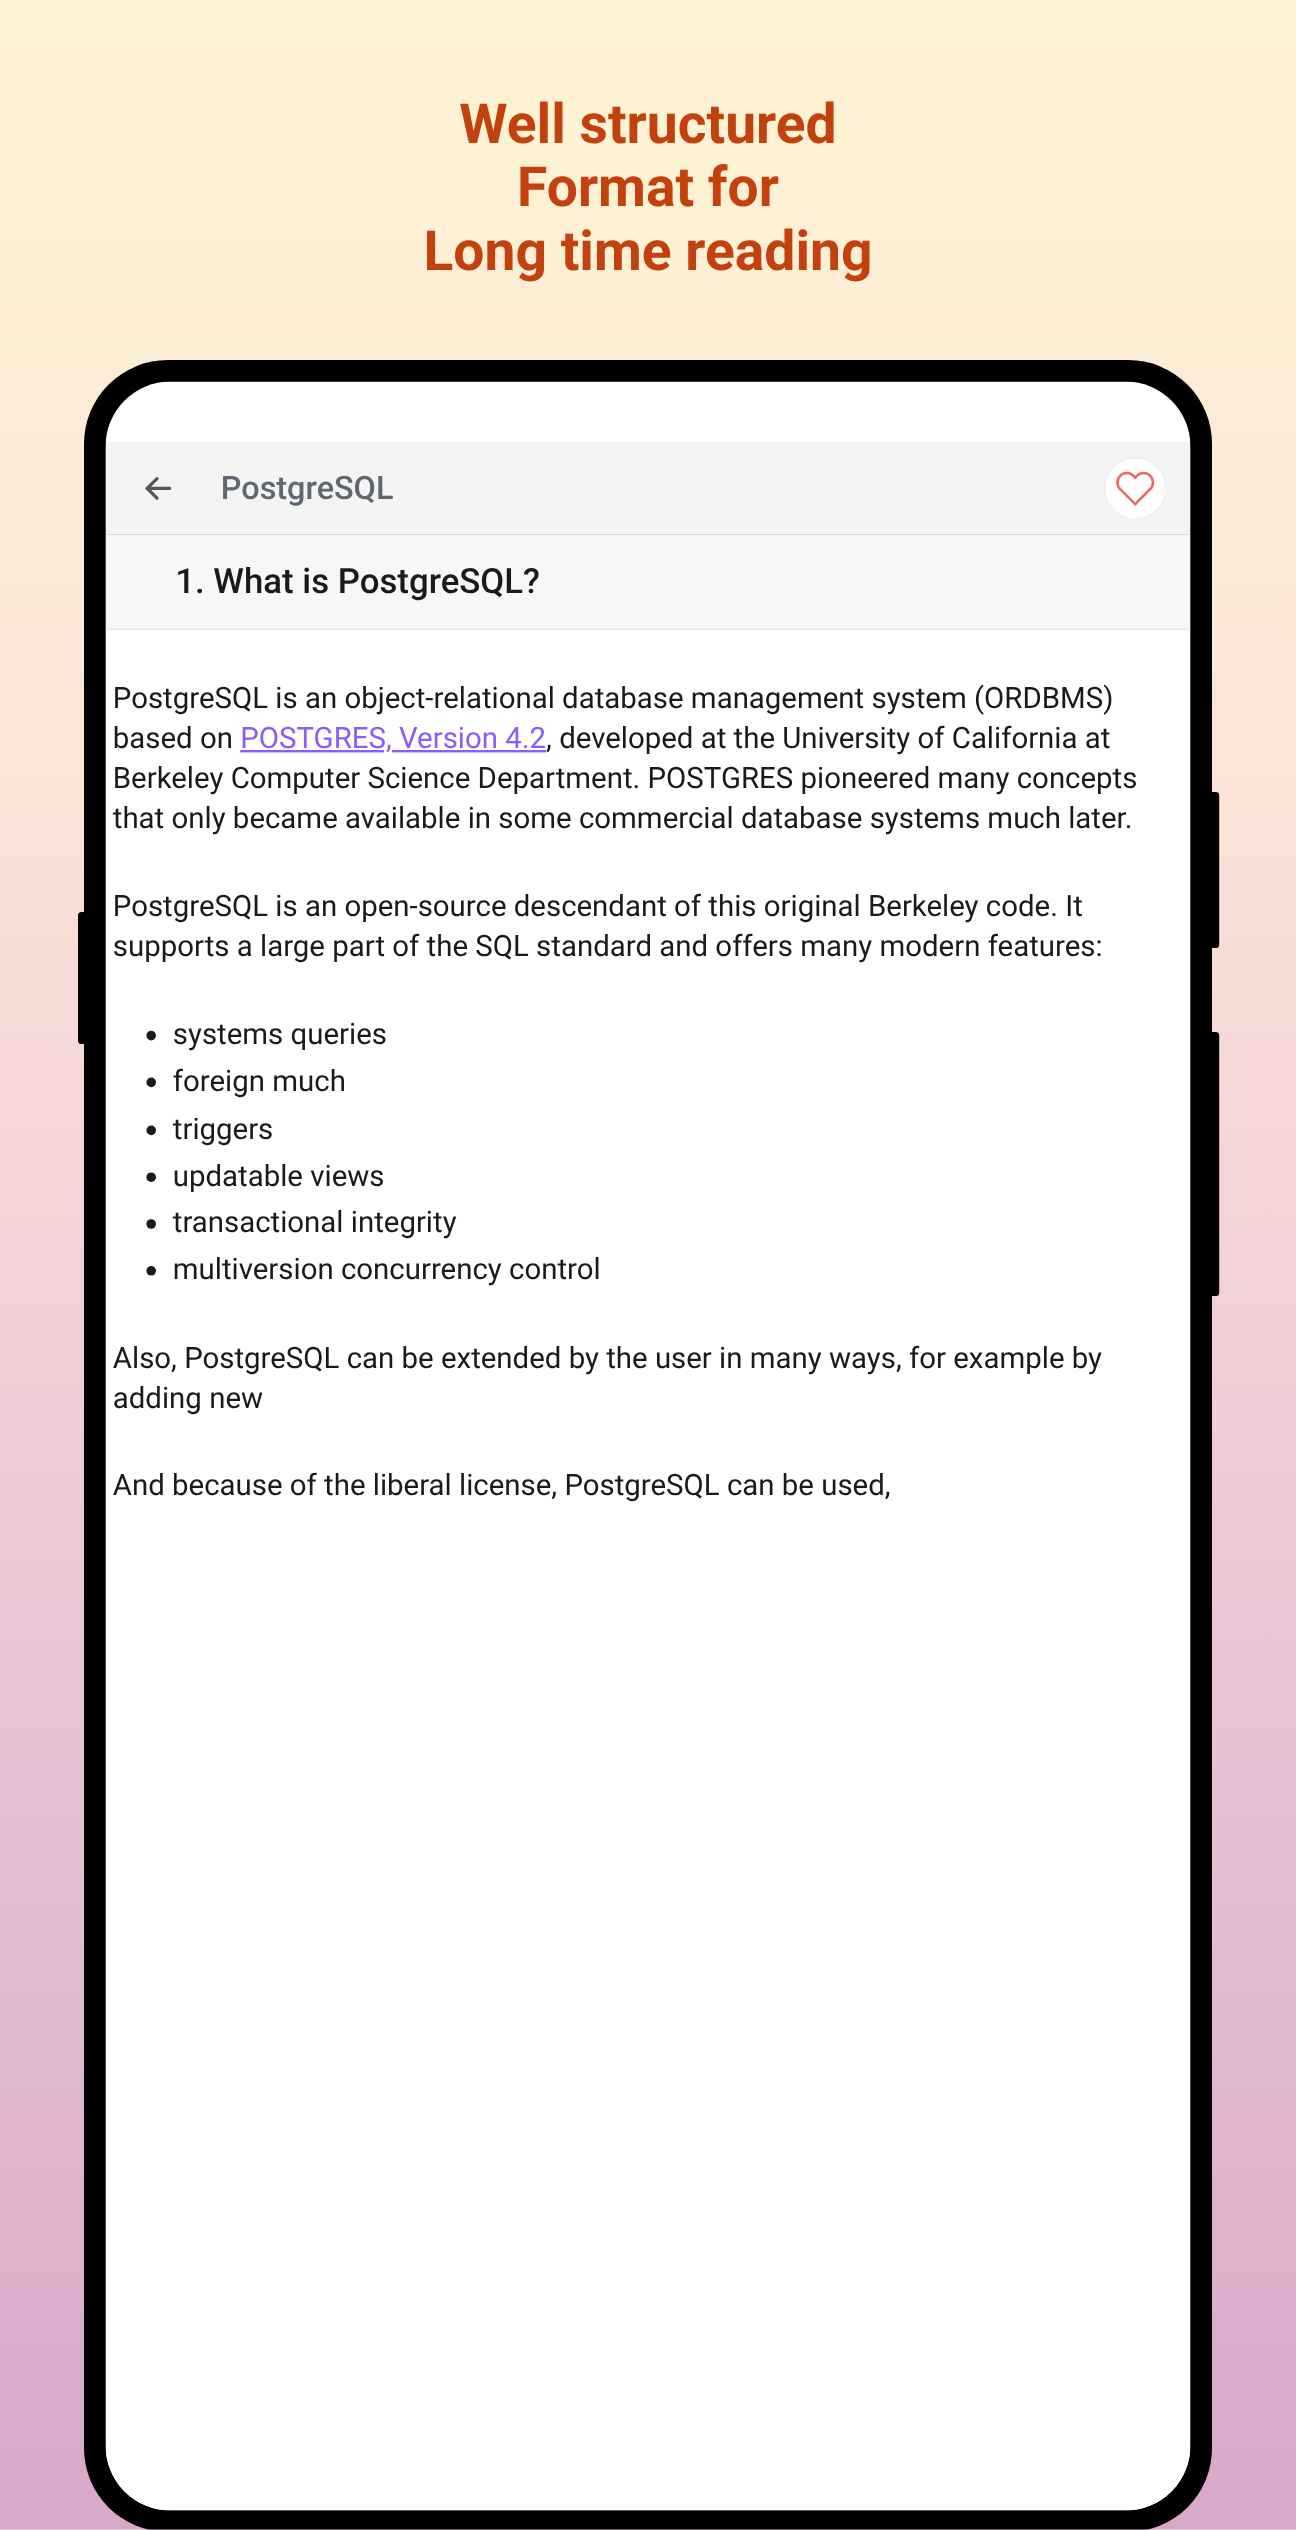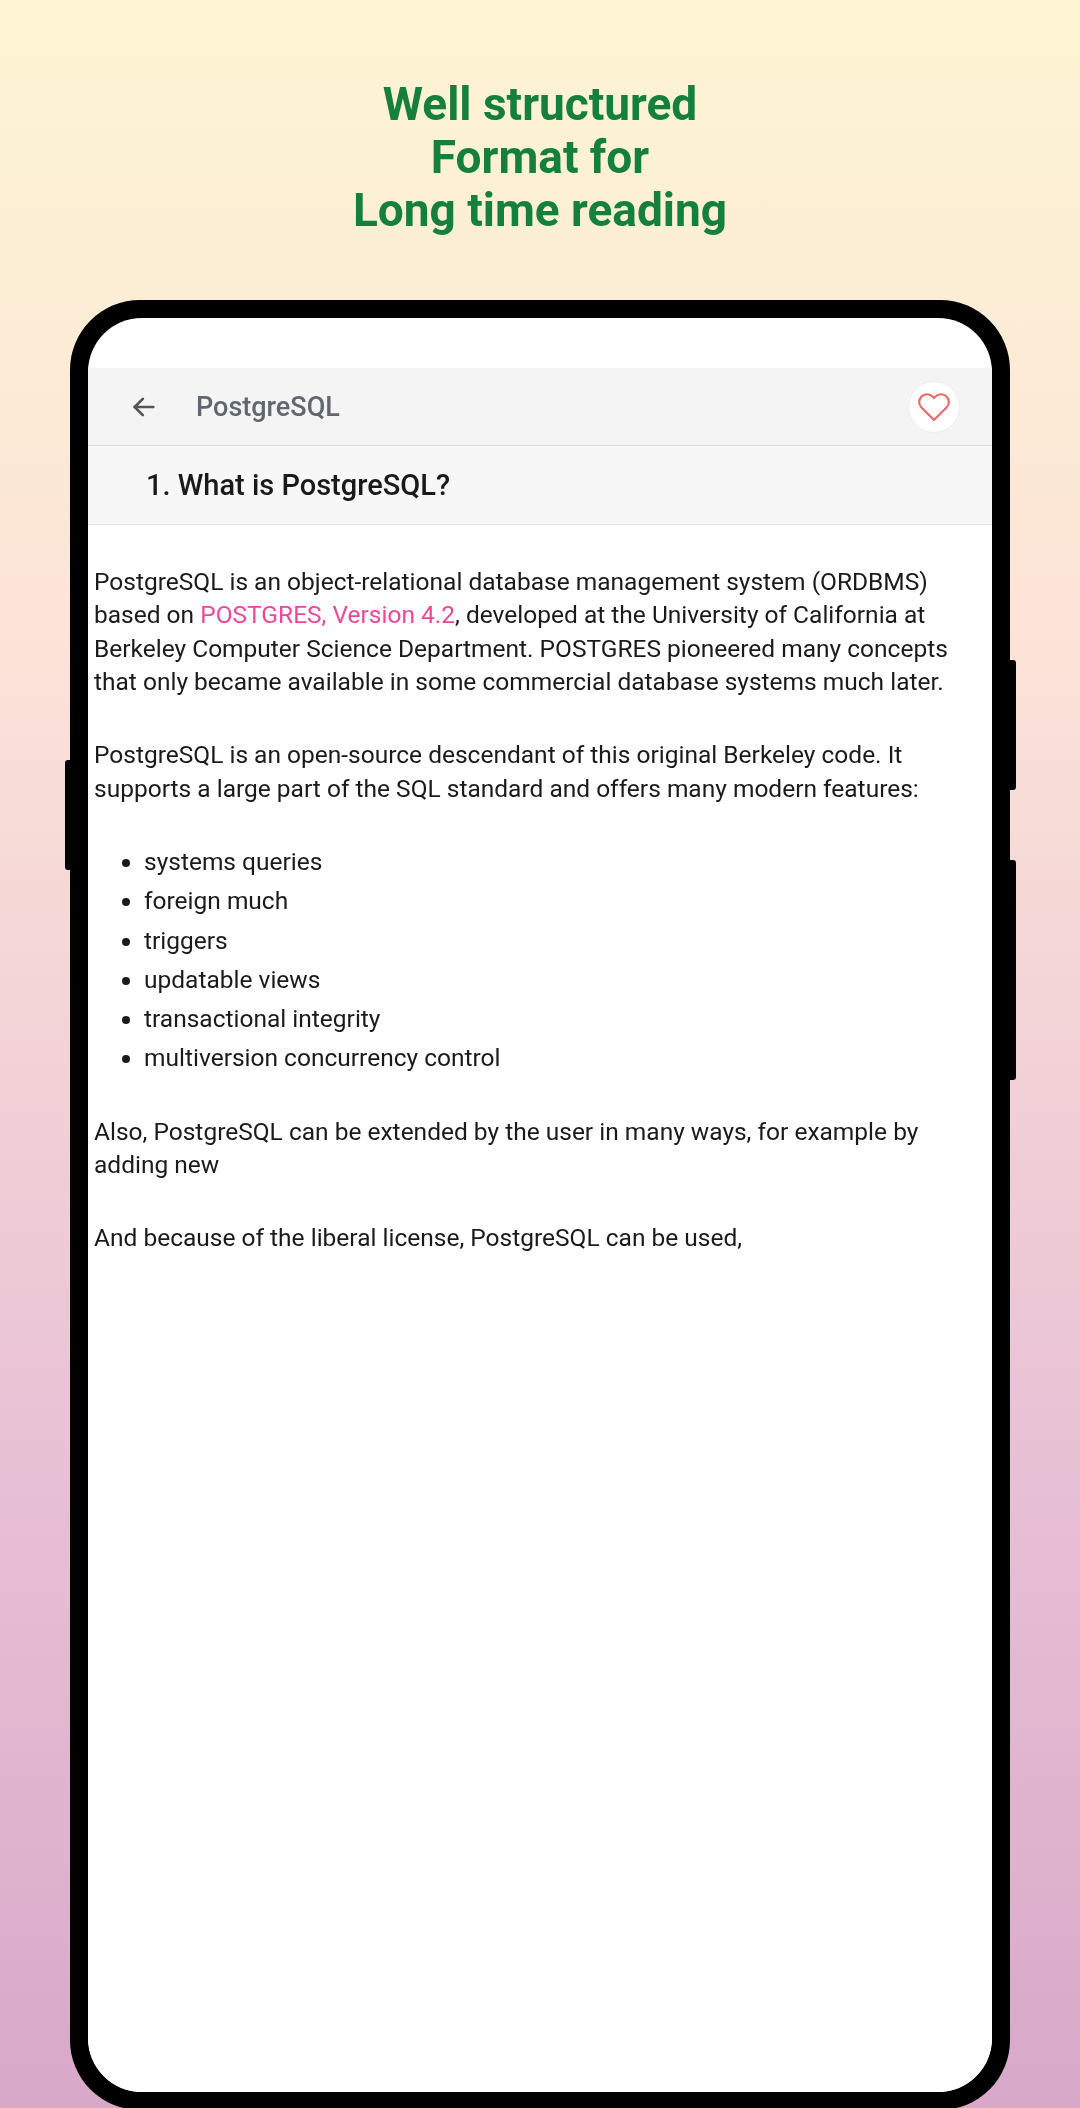--- a/index.html
+++ b/index.html
@@ -12,21 +12,21 @@
       position: relative;
     }
     .hero-text {
       text-align: center;
       padding-top: 78px;
       padding-bottom: 50px;
     }
     .hero-line {
       font-size: 46px;
       font-weight: 700;
-      color: #15803d;
+      color: #c2410c;
       line-height: 1.15;
     }
     .phone-frame {
       position: absolute;
       left: 70px;
       top: 300px;
       width: 940px;
       height: 1810px;
       background: #000000;
       border-radius: 70px;
@@ -73,21 +73,21 @@
       background: #ffffff;
       padding-top: 50px;
       display: flex;
       flex-direction: column;
     }
     .app-bar {
       height: 78px;
       background: #f4f4f4;
       display: flex;
       align-items: center;
-      padding: 0 32px;
+      padding: 0 20px;
       border-bottom: 1px solid #dcdcdc;
     }
     .back-icon {
       width: 48px;
       height: 48px;
       display: flex;
       align-items: center;
       justify-content: center;
       color: #555;
       cursor: pointer;
@@ -128,21 +128,21 @@
       background: #ffffff;
       padding: 40px 6px 0 6px;
       overflow: hidden;
       font-size: 24.5px;
       color: #1a1a1a;
       line-height: 1.36;
     }
     .content-area p { margin-bottom: 40px; }
     .content-area ul { padding-left: 50px; margin-bottom: 40px; }
     .content-area li { margin-bottom: 6px; list-style-type: disc; }
-    .link { color: #ec4899; }
+    .link { color: #8b5cf6; text-decoration: underline; }
   </style>
 </head>
 <body>
 
 <div class="hero-text">
   <div class="hero-line">Well structured</div>
   <div class="hero-line">Format for</div>
   <div class="hero-line">Long time reading</div>
 </div>
 

